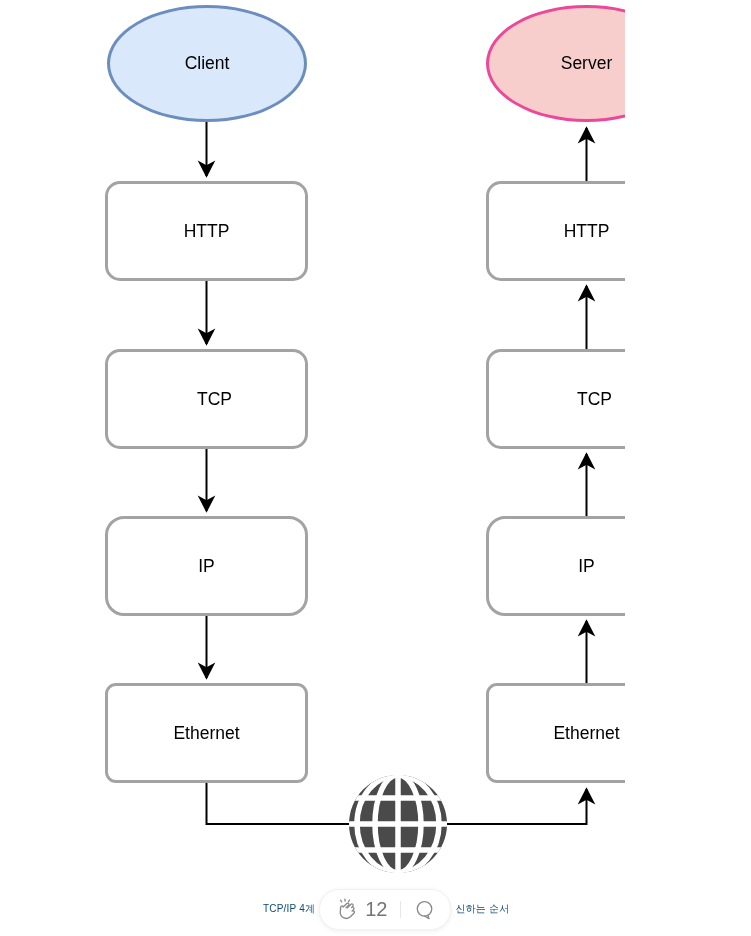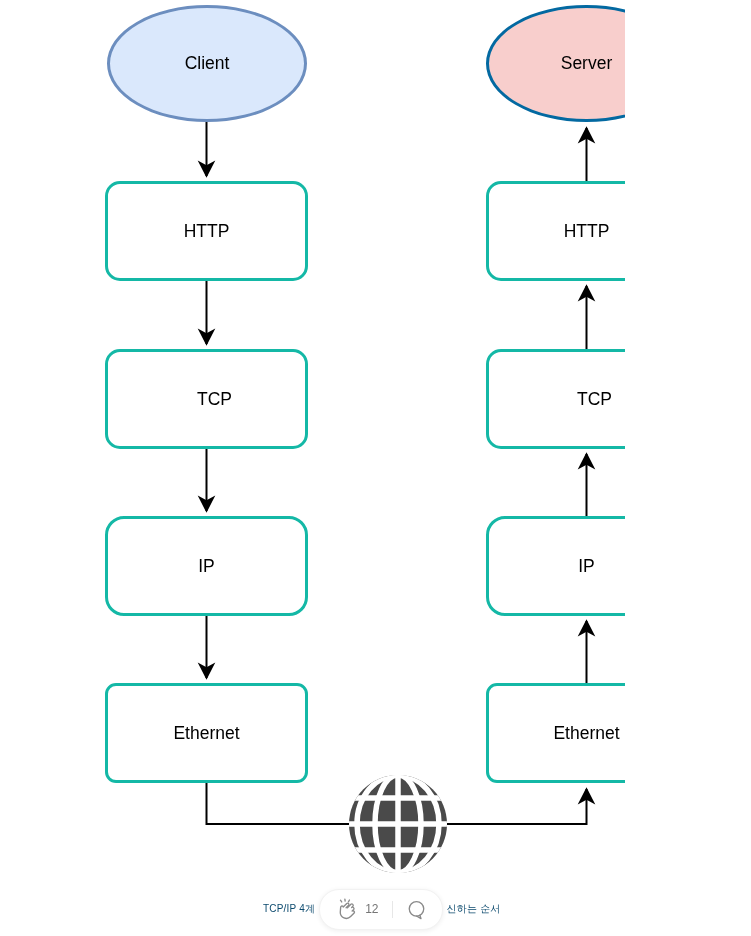--- a/index.html
+++ b/index.html
@@ -7,41 +7,41 @@
     position:relative;width:625px;height:936px;background:#ffffff;
     font-family:"Liberation Sans",sans-serif;overflow:hidden;color:#000;text-decoration:underline;
   }
   .wires{position:absolute;left:0;top:0;width:751px;height:936px;pointer-events:none;}
   .node{
     position:absolute;display:flex;align-items:center;justify-content:center;
     box-sizing:border-box;font-size:17.5px;
   }
   .ellipse{border-radius:50%;}
   .client{left:107px;top:5px;width:200px;height:117px;background:#dae8fc;border:3px solid #6c8ebf;}
-  .server{left:486px;top:5px;width:201px;height:117px;background:#f8cecc;border:3px solid #0369a1;}
+  .server{left:486px;top:5px;width:201px;height:117px;background:#f8cecc;border:3px solid #ec4899;}
   .layer{
-    width:203px;height:100px;background:#ffffff;border:3px solid #14b8a6;
+    width:203px;height:100px;background:#ffffff;border:3px solid #a3a3a3;
     border-radius:15px;
   }
   .col-left{left:105px;}
   .col-right{left:486px;width:201px;}
   .t0{top:181px;} .t1{top:349px;padding-left:16px;} .t2{top:516px;border-radius:19px;} .t3{top:683px;border-radius:11px;}
   .footer{
     position:absolute;left:263px;top:889px;height:40px;
     display:flex;align-items:center;white-space:nowrap;
   }
   .cap{
     font-size:10px;color:#0c4a6e;letter-spacing:0.2px;
   }
   .pill{
     display:flex;align-items:center;height:39px;padding:0 15px;margin:0 4px;
     background:#fff;border:1px solid #f2f2f2;border-radius:20px;
     box-shadow:0 1px 5px rgba(0,0,0,0.07);
   }
-  .pill .count{font-size:12px;color:#757575;margin-left:7px;}
+  .pill .count{font-size:20px;color:#757575;margin-left:7px;}
   .pill .vsep{width:1px;height:17px;background:#e7e7e7;margin:0 13px;}
   .icon-btn{display:flex;align-items:center;justify-content:center;background:none;border:none;padding:0;cursor:pointer;}
 </style>
 </head>
 <body>
 
 <div class="stage">
 
   <svg class="wires" viewBox="0 0 751 936">
     <defs>

